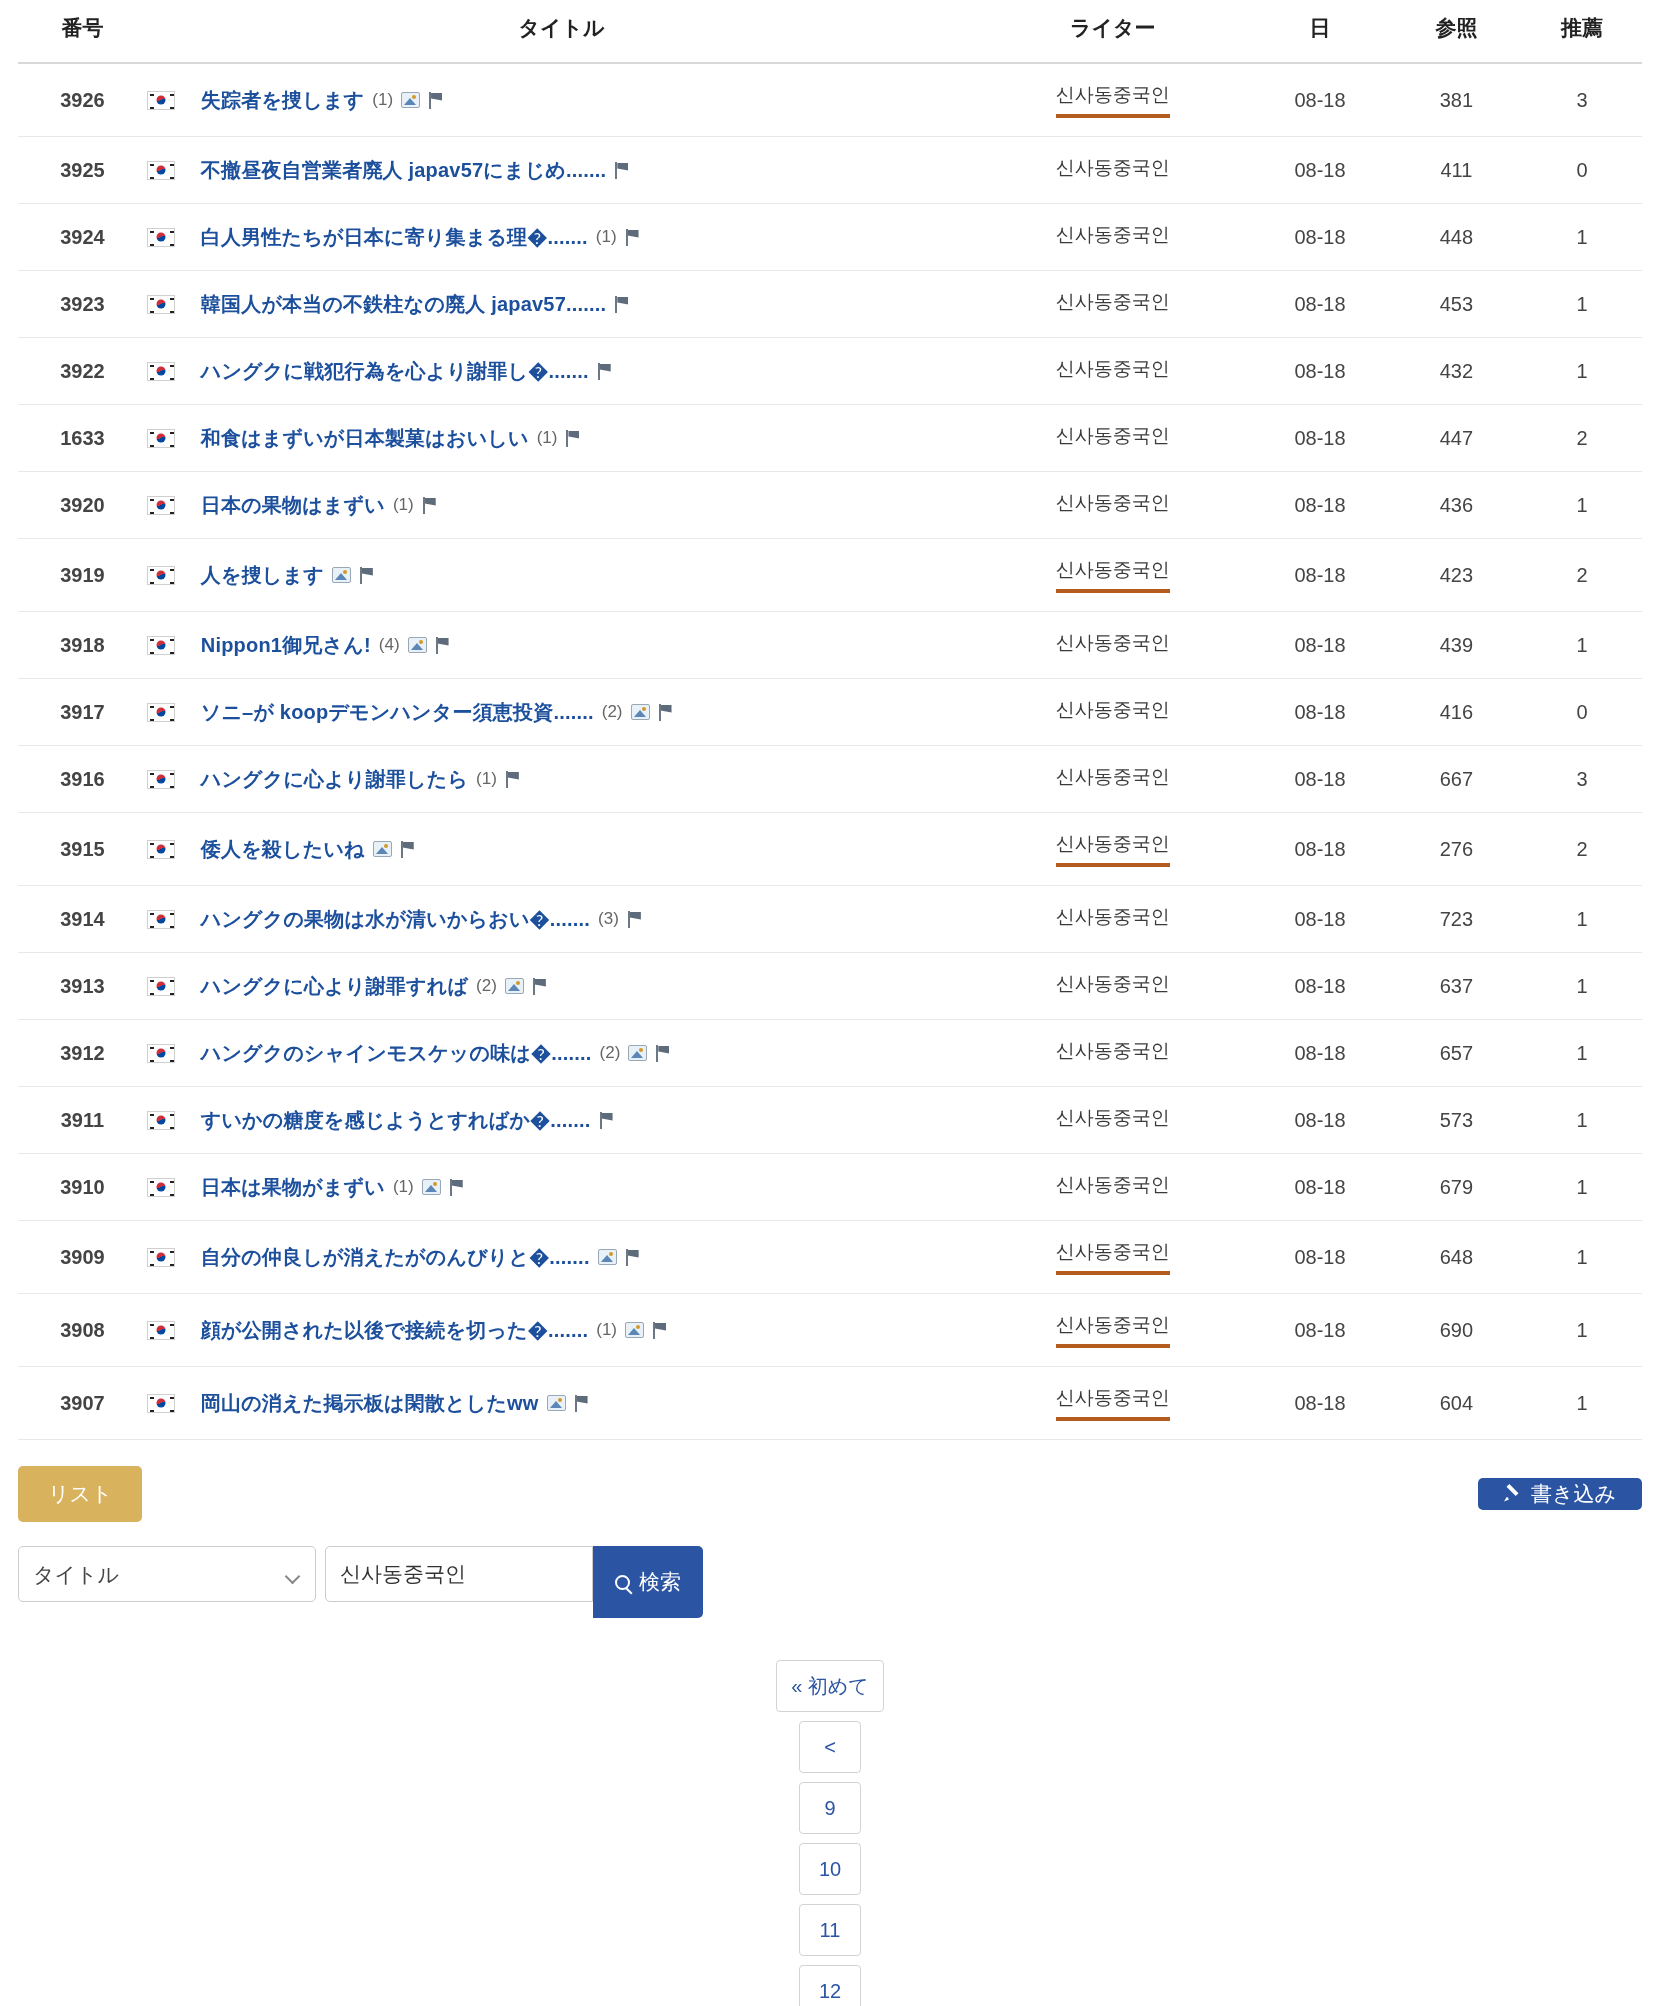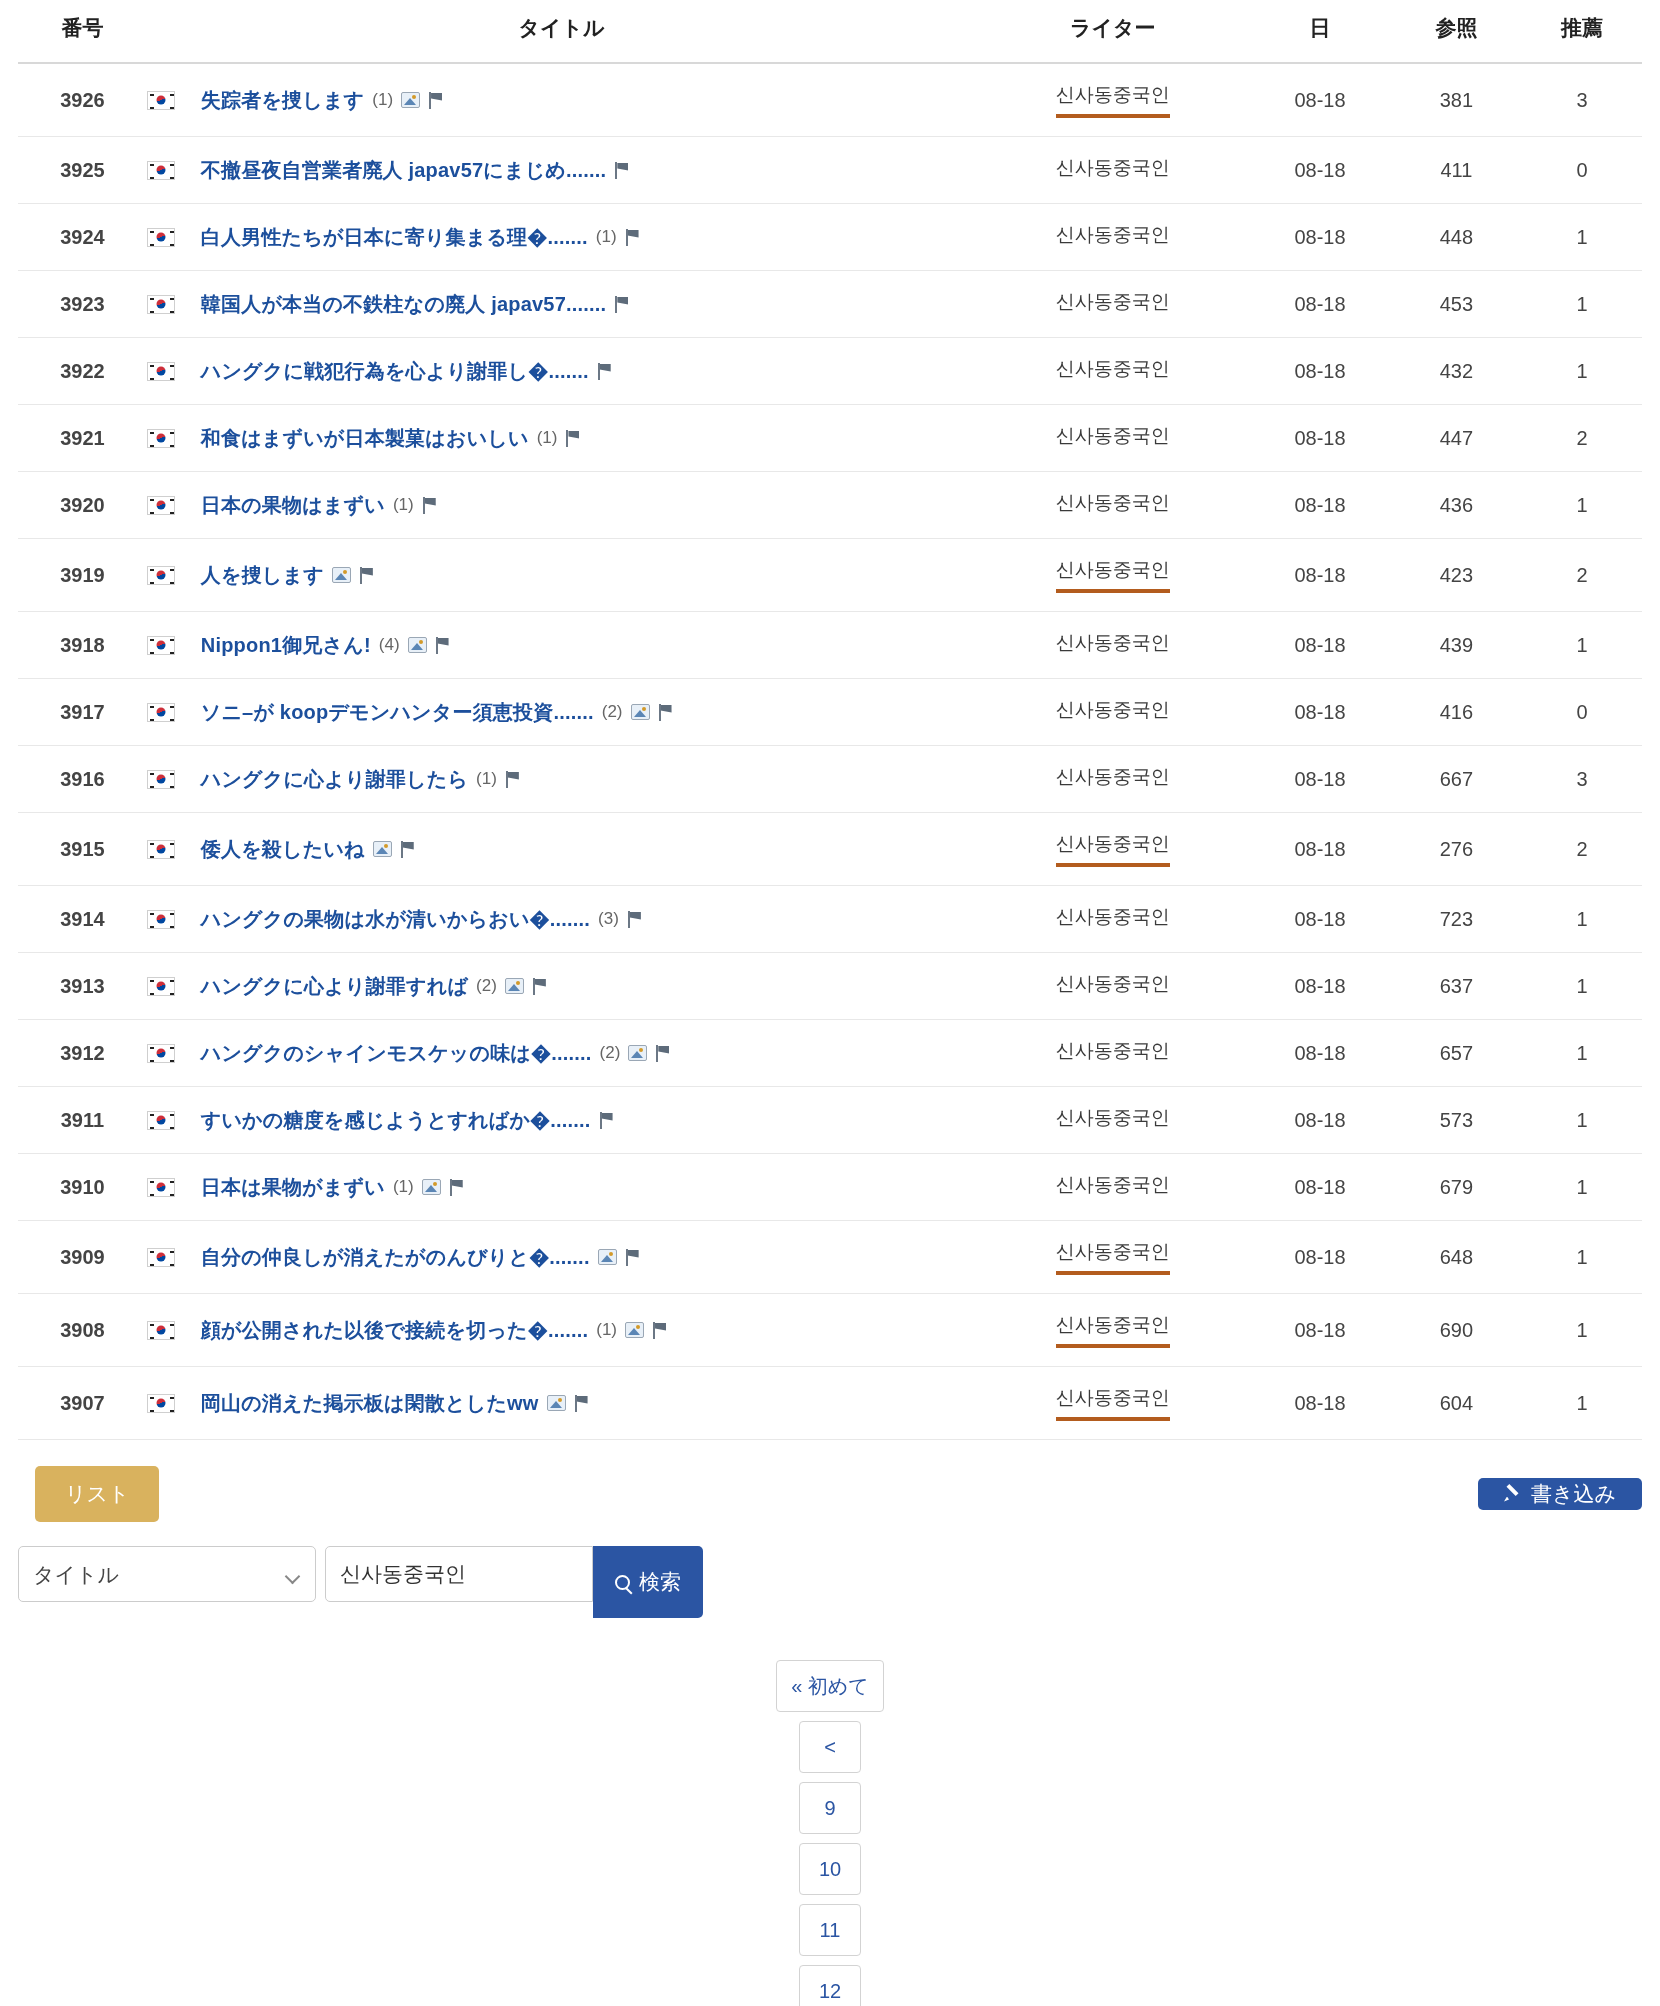--- a/index.html
+++ b/index.html
@@ -165,21 +165,20 @@
   td.c-date { color: #4a4a4a; font-size: 19px; }
   td.c-views { color: #4a4a4a; font-size: 20px; }
   td.c-reco { color: #4a4a4a; font-size: 20px; }
 
   
   .actions {
     display: flex;
     justify-content: space-between;
     align-items: center;
     padding: 26px 0 10px 0;
-    margin-left: 17px;
   }
   .btn-list {
     background: #d9b25e;
     color: #fff;
     font-size: 21px;
     border: none;
     border-radius: 5px;
     padding: 14px 30px;
     cursor: pointer;
   }
@@ -406,21 +405,21 @@
               <a class="t-link" href="#">ハングクに戦犯行為を心より謝罪し�.......</a>
               <span class="ico-flag"></span>
             </div>
           </td>
           <td><span class="writer-name">신사동중국인</span></td>
           <td class="c-date">08-18</td>
           <td class="c-views">432</td>
           <td class="c-reco">1</td>
         </tr>
         <tr>
-          <td class="c-no">3921</td>
+          <td class="c-no">1633</td>
           <td class="c-title">
             <div class="title-inner">
               <span class="flag-kr"></span>
               <a class="t-link" href="#">和食はまずいが日本製菓はおいしい</a>
               <span class="cmt-count">(1)</span>
               <span class="ico-flag"></span>
             </div>
           </td>
           <td><span class="writer-name">신사동중국인</span></td>
           <td class="c-date">08-18</td>

